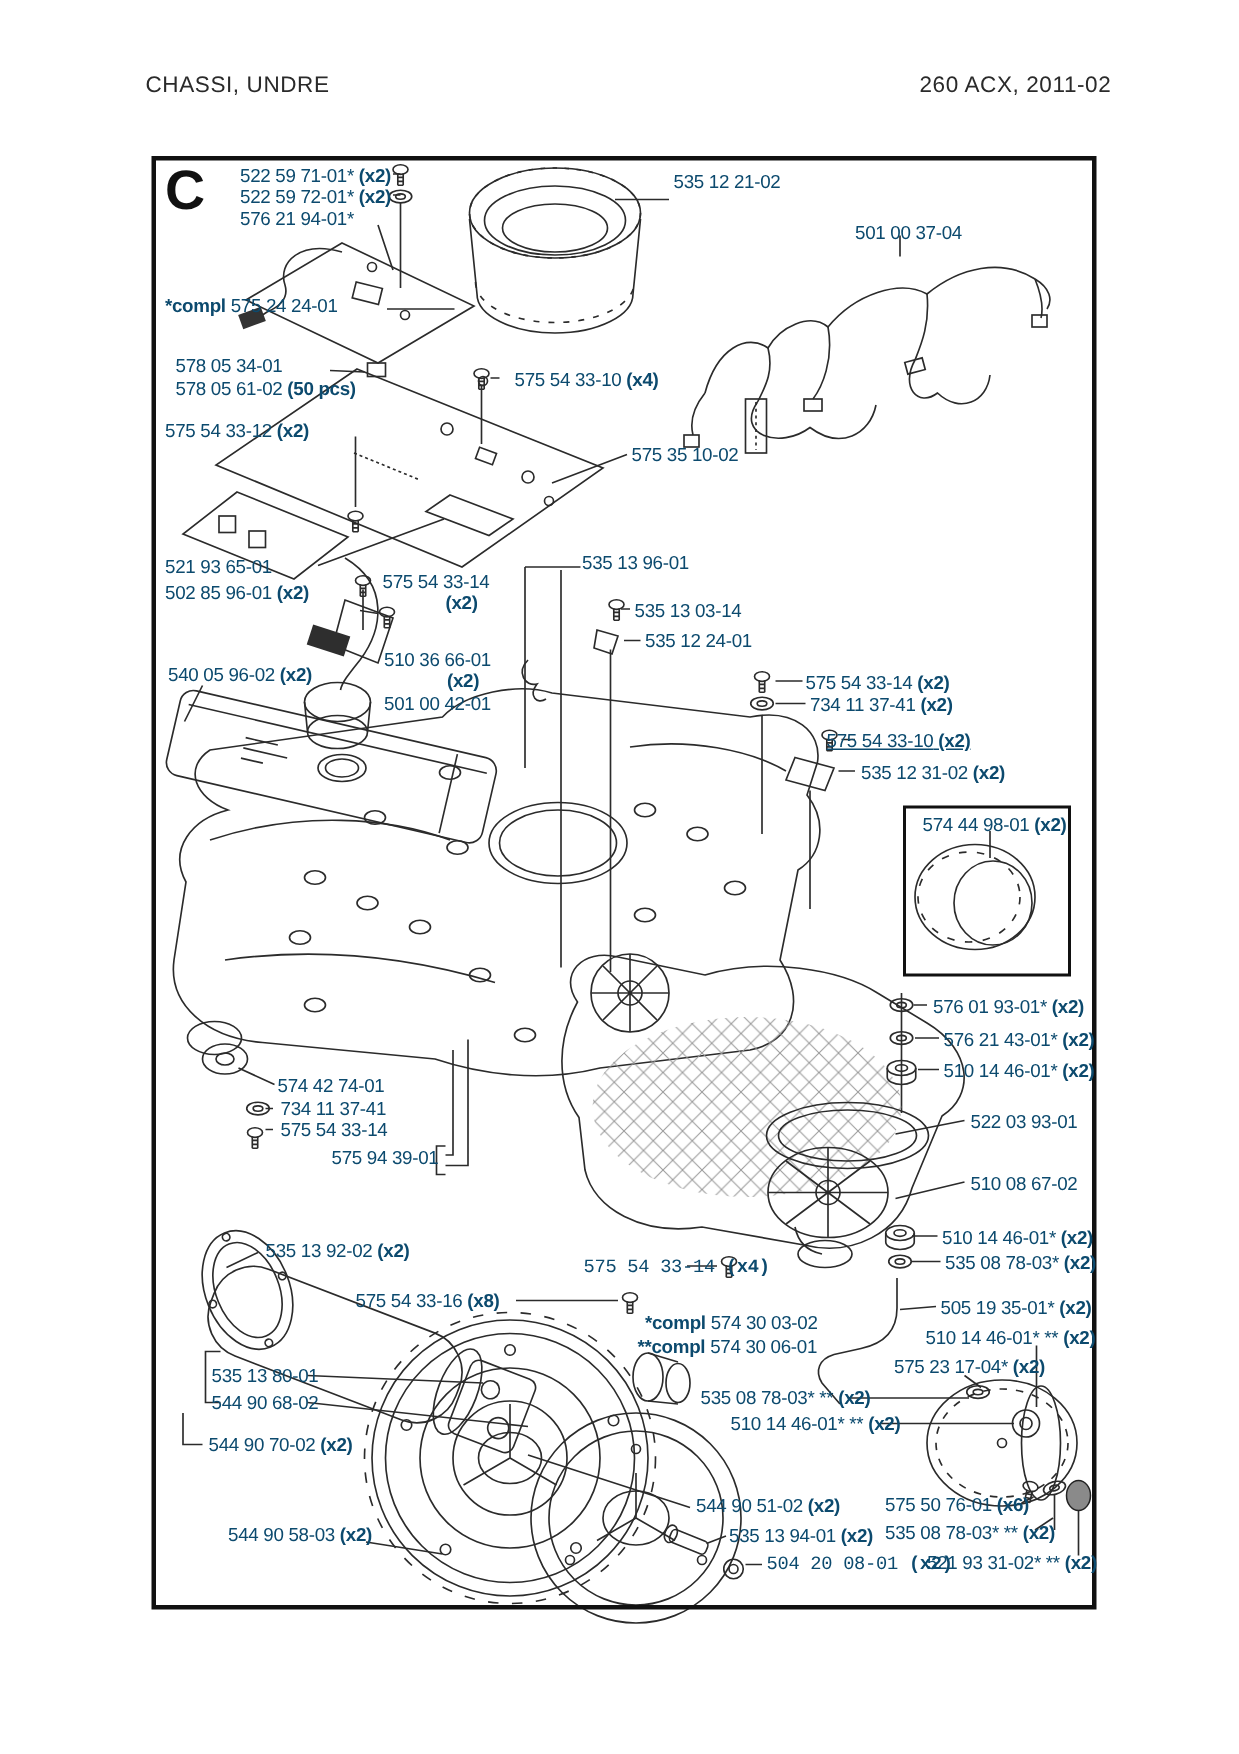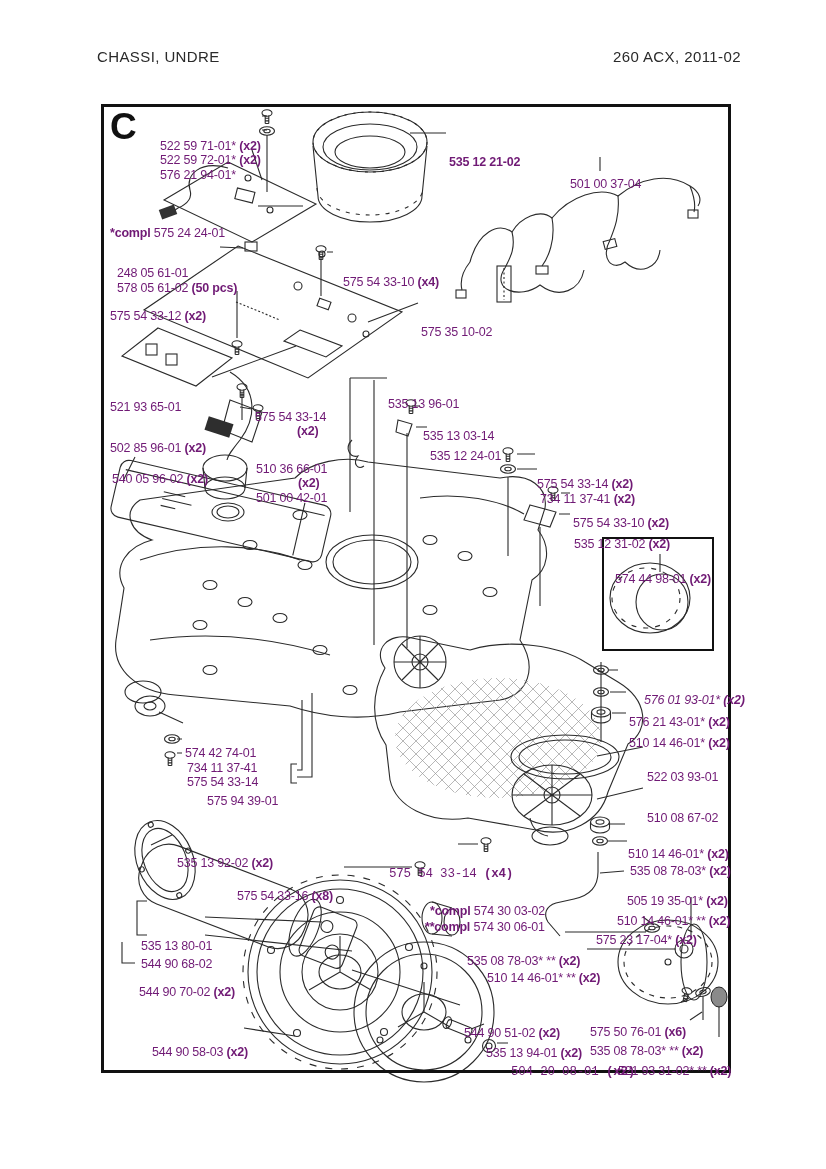--- a/index.html
+++ b/index.html
@@ -4,21 +4,21 @@
 <style>
   html,body{margin:0;padding:0;background:#fff;}
   .page{position:relative;width:826px;height:1169px;background:#fff;overflow:hidden;
         font-family:"Liberation Sans",sans-serif;color:#1a1a1a;}
   .hdr{position:absolute;top:48px;font-size:15px;letter-spacing:.4px;color:#2a2a2a;white-space:nowrap;}
   .hdr-left{left:97px;}
   .hdr-right{left:613px;}
   .frame{position:absolute;left:101px;top:104px;width:624px;height:963px;border:3px solid #111;}
   .inset-box{position:absolute;left:602px;top:537px;width:108px;height:110px;border:2px solid #111;}
   .section-letter{position:absolute;left:110px;top:106px;font-size:37px;font-weight:bold;color:#111;}
-  .lbl{position:absolute;font-size:12.5px;line-height:14px;white-space:nowrap;color:#701a75;letter-spacing:-0.2px;margin-top:29px;}
+  .lbl{position:absolute;font-size:12.5px;line-height:14px;white-space:nowrap;color:#0c4a6e;letter-spacing:-0.2px;}
   .lbl b{font-weight:bold;}
   svg{position:absolute;left:0;top:0;}
   .art{stroke:#2b2b2b;fill:none;stroke-width:1.1;}
 </style>
 </head>
 <body>
 
 <div class="page">
 
   <div class="hdr hdr-left">CHASSI,  UNDRE</div>
@@ -300,52 +300,52 @@
 
   <div class="frame"></div>
   <div class="section-letter">C</div>
   <div class="inset-box"></div>
 
   <div id="labels">
       <div class="lbl" style="left: 160px; top: 110px;"><span>522 59 71-01*</span><b> (x2)</b></div>
       <div class="lbl" style="left: 160px; top: 124px; text-align: center;"><span>522 59 72-01*</span><b> (x2)</b></div>
       <div class="lbl" style="left: 160px; top: 139px;"><span>576 21 94-01*</span></div>
       <div class="lbl" style="left: 110px; top: 197px;"><b>*compl </b><span>575 24 24-01</span></div>
-      <div class="lbl" style="left: 117px; top: 237px;"><span>248 05 61-01</span></div>
+      <div class="lbl" style="left: 117px; top: 237px;"><span>578 05 34-01</span></div>
       <div class="lbl" style="left: 117px; top: 252px;"><span>578 05 61-02</span><b> (50 pcs)</b></div>
       <div class="lbl" style="left: 110px; top: 280px;"><span>575 54 33-12</span><b> (x2)</b></div>
-      <div class="lbl" style="left: 449px; top: 126px; font-weight: bold;"><span>535 12 21-02</span></div>
+      <div class="lbl" style="left: 449px; top: 114px;"><span>535 12 21-02</span></div>
       <div class="lbl" style="left: 570px; top: 148px;"><span>501 00 37-04</span></div>
       <div class="lbl" style="left: 343px; top: 246px;"><span>575 54 33-10</span><b> (x4)</b></div>
       <div class="lbl" style="left: 421px; top: 296px;"><span>575 35 10-02</span></div>
       <div class="lbl" style="left: 110px; top: 371px;"><span>521 93 65-01</span></div>
       <div class="lbl" style="left: 255px; top: 381px;"><span>575 54 33-14</span></div>
       <div class="lbl" style="left: 297px; top: 395px;"><b>(x2)</b></div>
-      <div class="lbl" style="left: 110px; top: 412px;"><span>502 85 96-01</span><b> (x2)</b></div>
+      <div class="lbl" style="left: 110px; top: 388px;"><span>502 85 96-01</span><b> (x2)</b></div>
       <div class="lbl" style="left: 112px; top: 443px;"><span>540 05 96-02</span><b> (x2)</b></div>
       <div class="lbl" style="left: 256px; top: 433px;"><span>510 36 66-01</span></div>
       <div class="lbl" style="left: 298px; top: 447px;"><b>(x2)</b></div>
       <div class="lbl" style="left: 256px; top: 462px;"><span>501 00 42-01</span></div>
       <div class="lbl" style="left: 388px; top: 368px;"><span>535 13 96-01</span></div>
       <div class="lbl" style="left: 423px; top: 400px;"><span>535 13 03-14</span></div>
       <div class="lbl" style="left: 430px; top: 420px;"><span>535 12 24-01</span></div>
       <div class="lbl" style="left: 537px; top: 448px;"><span>575 54 33-14</span><b> (x2)</b></div>
       <div class="lbl" style="left: 540px; top: 463px;"><span>734 11 37-41</span><b> (x2)</b></div>
-      <div class="lbl" style="left: 573px; top: 487px;"><span>575 54 33-10</span><b> (x2)</b></div>
+      <div class="lbl" style="left: 551px; top: 487px; text-decoration: underline;"><span>575 54 33-10</span><b> (x2)</b></div>
       <div class="lbl" style="left: 574px; top: 508px;"><span>535 12 31-02</span><b> (x2)</b></div>
       <div class="lbl" style="left: 615px; top: 543px;"><span>574 44 98-01</span><b> (x2)</b></div>
-      <div class="lbl" style="left: 644px; top: 664px; font-style: italic;"><span>576 01 93-01*</span><b> (x2)</b></div>
+      <div class="lbl" style="left: 622px; top: 664px;"><span>576 01 93-01*</span><b> (x2)</b></div>
       <div class="lbl" style="left: 629px; top: 686px;"><span>576 21 43-01*</span><b> (x2)</b></div>
       <div class="lbl" style="left: 629px; top: 707px;"><span>510 14 46-01*</span><b> (x2)</b></div>
       <div class="lbl" style="left: 647px; top: 741px;"><span>522 03 93-01</span></div>
       <div class="lbl" style="left: 647px; top: 782px;"><span>510 08 67-02</span></div>
       <div class="lbl" style="left: 185px; top: 717px;"><span>574 42 74-01</span></div>
       <div class="lbl" style="left: 187px; top: 732px;"><span>734 11 37-41</span></div>
       <div class="lbl" style="left: 187px; top: 746px;"><span>575 54 33-14</span></div>
-      <div class="lbl" style="left: 207px; top: 765px;"><span>575 94 39-01</span></div>
+      <div class="lbl" style="left: 221px; top: 765px;"><span>575 94 39-01</span></div>
       <div class="lbl" style="left: 177px; top: 827px;"><span>535 13 92-02</span><b> (x2)</b></div>
       <div class="lbl" style="left: 237px; top: 860px;"><span>575 54 33-16</span><b> (x8)</b></div>
       <div class="lbl" style="left: 141px; top: 910px;"><span>535 13 80-01</span></div>
       <div class="lbl" style="left: 141px; top: 928px;"><span>544 90 68-02</span></div>
       <div class="lbl" style="left: 139px; top: 956px;"><span>544 90 70-02</span><b> (x2)</b></div>
       <div class="lbl" style="left: 152px; top: 1016px;"><span>544 90 58-03</span><b> (x2)</b></div>
       <div class="lbl" style="left: 389px; top: 838px; font-family: Liberation Mono, monospace;"><span>575 54 33-14</span><b> (x4)</b></div>
       <div class="lbl" style="left: 430px; top: 875px;"><b>*compl </b><span>574 30 03-02</span></div>
       <div class="lbl" style="left: 425px; top: 891px;"><b>**compl </b><span>574 30 06-01</span></div>
       <div class="lbl" style="left: 467px; top: 925px;"><span>535 08 78-03* **</span><b> (x2)</b></div>

